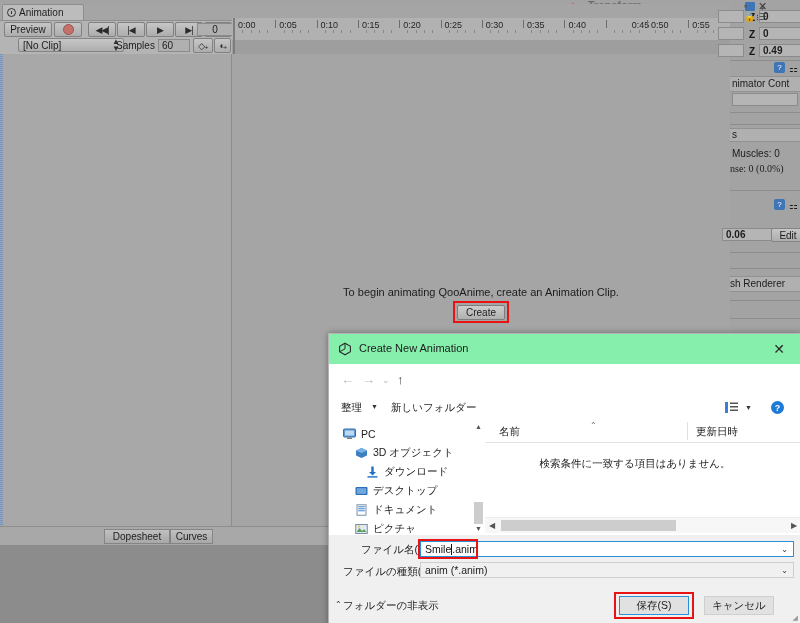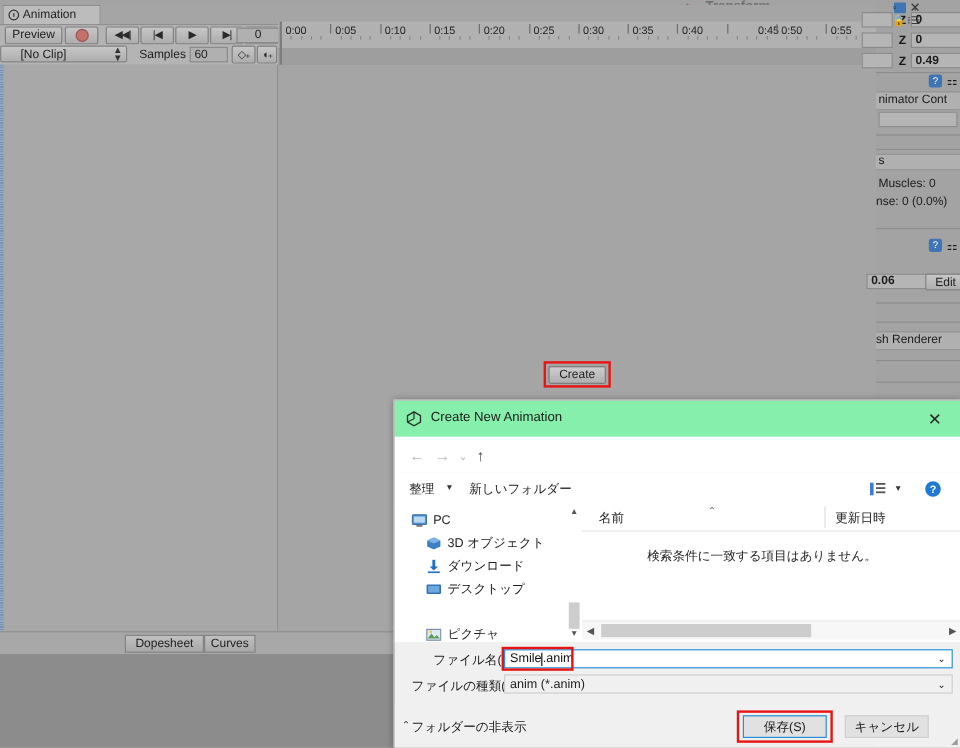--- a/index.html
+++ b/index.html
@@ -44,23 +44,23 @@
   #btn-next{left:175px;width:28px;}
   #btn-last{left:204px;width:28px;}
   .gl{font-size:9px;letter-spacing:-1px;color:#2a2a2a;}
   #frame-box{position:absolute;left:197px;top:2px;width:36px;height:13px;background:#b0b0b0;
      border:1px solid #8b8b8b;box-sizing:border-box;font-size:10px;color:#202020;
      display:flex;align-items:center;justify-content:center;}
 
   
   #anim-toolbar2{position:absolute;left:0px;top:33px;width:232px;height:17px;background:#b4b4b4;
      border-bottom:1px solid #8f8f8f;}
-  #clip-dd{position:absolute;left:0;top:1px;width:106px;height:14px;background:linear-gradient(#c6c6c6,#aeaeae);
+  #clip-dd{position:absolute;left:18px;top:1px;width:106px;height:14px;background:linear-gradient(#c6c6c6,#aeaeae);
      border:1px solid #848484;border-radius:2px;display:flex;align-items:center;
-     padding-left:16px;box-sizing:border-box;font-size:10px;}
+     padding-left:4px;box-sizing:border-box;font-size:10px;}
   #clip-dd .arrows{position:absolute;right:3px;font-size:8px;line-height:7px;color:#333;}
   #samples-lbl{position:absolute;left:116px;top:3px;font-size:10px;}
   #samples-box{position:absolute;left:158px;top:2px;width:32px;height:13px;background:#b0b0b0;
      border:1px solid #8b8b8b;box-sizing:border-box;font-size:10px;display:flex;align-items:center;padding-left:3px;}
   #btn-keyd{left:193px;width:20px;}
   #btn-keyc{left:214px;width:17px;}
 
   
   #ruler{position:absolute;left:232px;top:14px;width:498px;height:22px;background:#b1b1b1;
      border-bottom:1px solid #8a8a8a;overflow:hidden;}
@@ -327,20 +327,21 @@
         <div class="tick-minor" style="left: 481.08px;"></div>
         <div class="tick-minor" style="left: 489.34px;"></div>
       </div>
     <div id="ruler-shade"></div>
     <div id="playhead"></div>
 
     <div id="left-col"></div>
     <div id="left-edge"></div>
     <div id="curve-area"></div>
 
+    <div id="empty-msg">To begin animating QooAnime, create an Animation Clip.</div>
     <div id="create-hl"></div>
     <div id="create-btn">Create</div>
 
     <div id="anim-bottom">
       <div class="btab" id="tab-dope">Dopesheet</div>
       <div class="btab" id="tab-curv">Curves</div>
     </div>
   </div>
 
   <div id="below-anim"></div>
@@ -372,21 +373,21 @@
     <div class="insp-txt" style="left:2px;top:78px;">nimator Cont</div>
 
     <div class="fieldbox" style="left:2px;top:93px;width:66px;"></div>
     <div class="insp-sep" style="top:112px;"></div>
     <div class="insp-sep" style="top:124px;"></div>
 
     <div class="insp-band" style="top:128px;height:12px;"></div>
     <div class="insp-txt" style="left:2px;top:129px;">s</div>
 
     <div class="insp-txt" style="left:2px;top:148px;">Muscles: 0</div>
-    <div class="insp-txt" style="left:0px;top:163px;">nse: 0 (0.0%)</div>
+    <div class="insp-txt" style="left:0px;top:163px;font-family:Liberation Serif, serif;">nse: 0 (0.0%)</div>
 
     <div class="insp-sep" style="top:190px;"></div>
     <div class="insp-ico" style="left:44px;top:199px;">?</div>
     <div class="insp-txt" style="left:59px;top:200px;">⚏</div>
 
     <div class="fieldbox" style="left:-8px;top:228px;width:56px;">0.06</div>
     <div class="insp-btn" style="left:41px;top:228px;width:34px;">Edit</div>
 
     <div class="insp-sep" style="top:252px;"></div>
     <div class="insp-sep" style="top:268px;"></div>
@@ -462,34 +463,43 @@
           </svg></span>
         <span>PC</span>
       </div>
       <div class="treeitem" style="top: 23px; padding-left: 26px;">
         <span class="ic"><svg viewBox="0 0 13 12">
             <path d="M6.5 1 L12 3.5 L12 8.5 L6.5 11 L1 8.5 L1 3.5 Z" fill="#3e7fc1"></path>
             <path d="M6.5 1 L12 3.5 L6.5 6 L1 3.5 Z" fill="#7bb3e8"></path>
           </svg></span>
         <span>3D オブジェクト</span>
       </div>
-      <div class="treeitem" style="top: 42px; padding-left: 26px;">
+      <div class="treeitem" style="top: 42px; padding-left: 37px;">
         <span class="ic"><svg viewBox="0 0 13 12">
             <path d="M6.5 0.5 L6.5 7" stroke="#1f6fc4" stroke-width="2.4"></path>
             <path d="M3 6 L6.5 9.5 L10 6 Z" fill="#1f6fc4"></path>
             <rect x="1.5" y="10.2" width="10" height="1.4" fill="#1f6fc4"></rect>
           </svg></span>
         <span>ダウンロード</span>
       </div>
       <div class="treeitem" style="top: 61px; padding-left: 26px;">
         <span class="ic"><svg viewBox="0 0 13 12">
             <rect x="0.5" y="2" width="12" height="8" rx="1" fill="#2f6fb5"></rect>
             <rect x="1.8" y="3.2" width="9.4" height="5.6" fill="#6fa8de"></rect>
           </svg></span>
         <span>デスクトップ</span>
+      </div>
+      <div class="treeitem" style="top: 80px; padding-left: 26px;">
+        <span class="ic"><svg viewBox="0 0 13 12">
+            <rect x="2" y="0.8" width="9" height="10.4" fill="#fff" stroke="#7a8fa6"></rect>
+            <rect x="3.2" y="2.2" width="6.6" height="1.1" fill="#4d8fd1"></rect>
+            <rect x="3.2" y="4.2" width="6.6" height="1.1" fill="#4d8fd1"></rect>
+            <rect x="3.2" y="6.2" width="6.6" height="1.1" fill="#4d8fd1"></rect>
+          </svg></span>
+        <span>ドキュメント</span>
       </div>
       <div class="treeitem" style="top: 99px; padding-left: 26px; align-items: center;">
         <span class="ic"><svg viewBox="0 0 13 12">
             <rect x="0.7" y="1.5" width="11.6" height="9" fill="#dfe9f2" stroke="#7a8fa6"></rect>
             <path d="M1.5 9 L4.5 5 L7 8 L9 6.2 L11.5 9 Z" fill="#5a9e5a"></path>
             <circle cx="4" cy="3.6" r="1.1" fill="#e8c84a"></circle>
           </svg></span>
         <span>ピクチャ</span>
       </div>
     </div>

